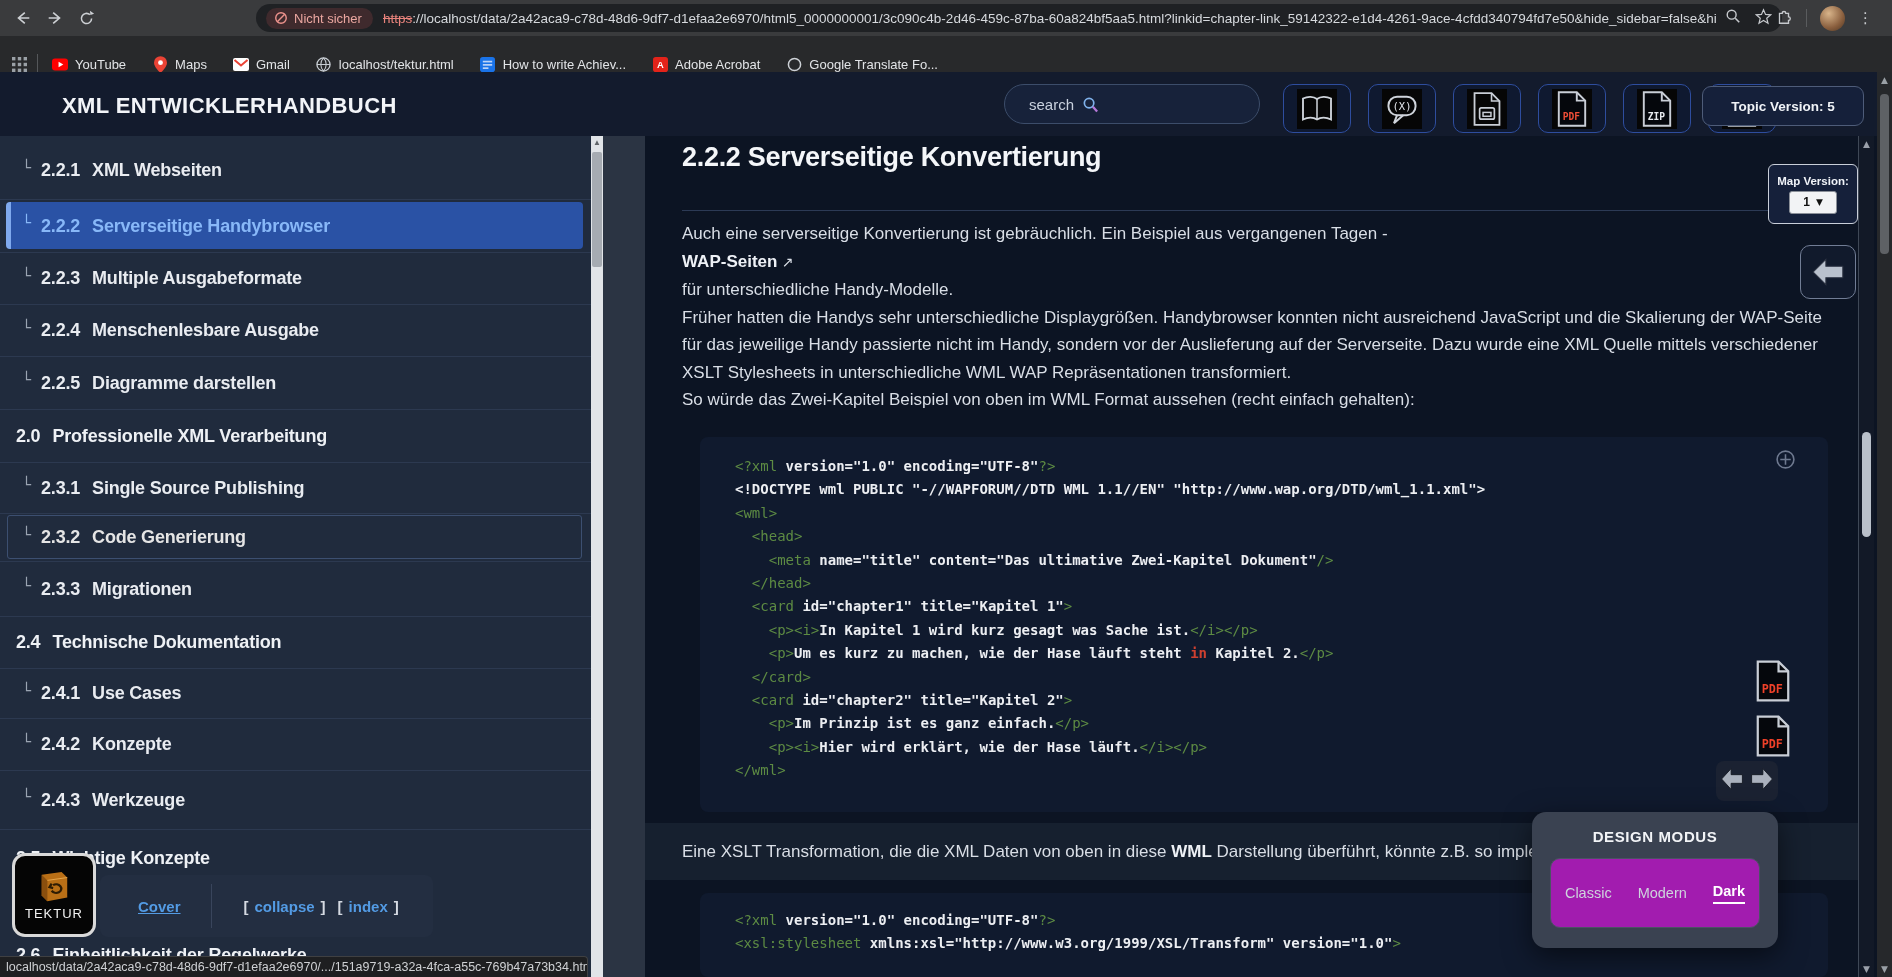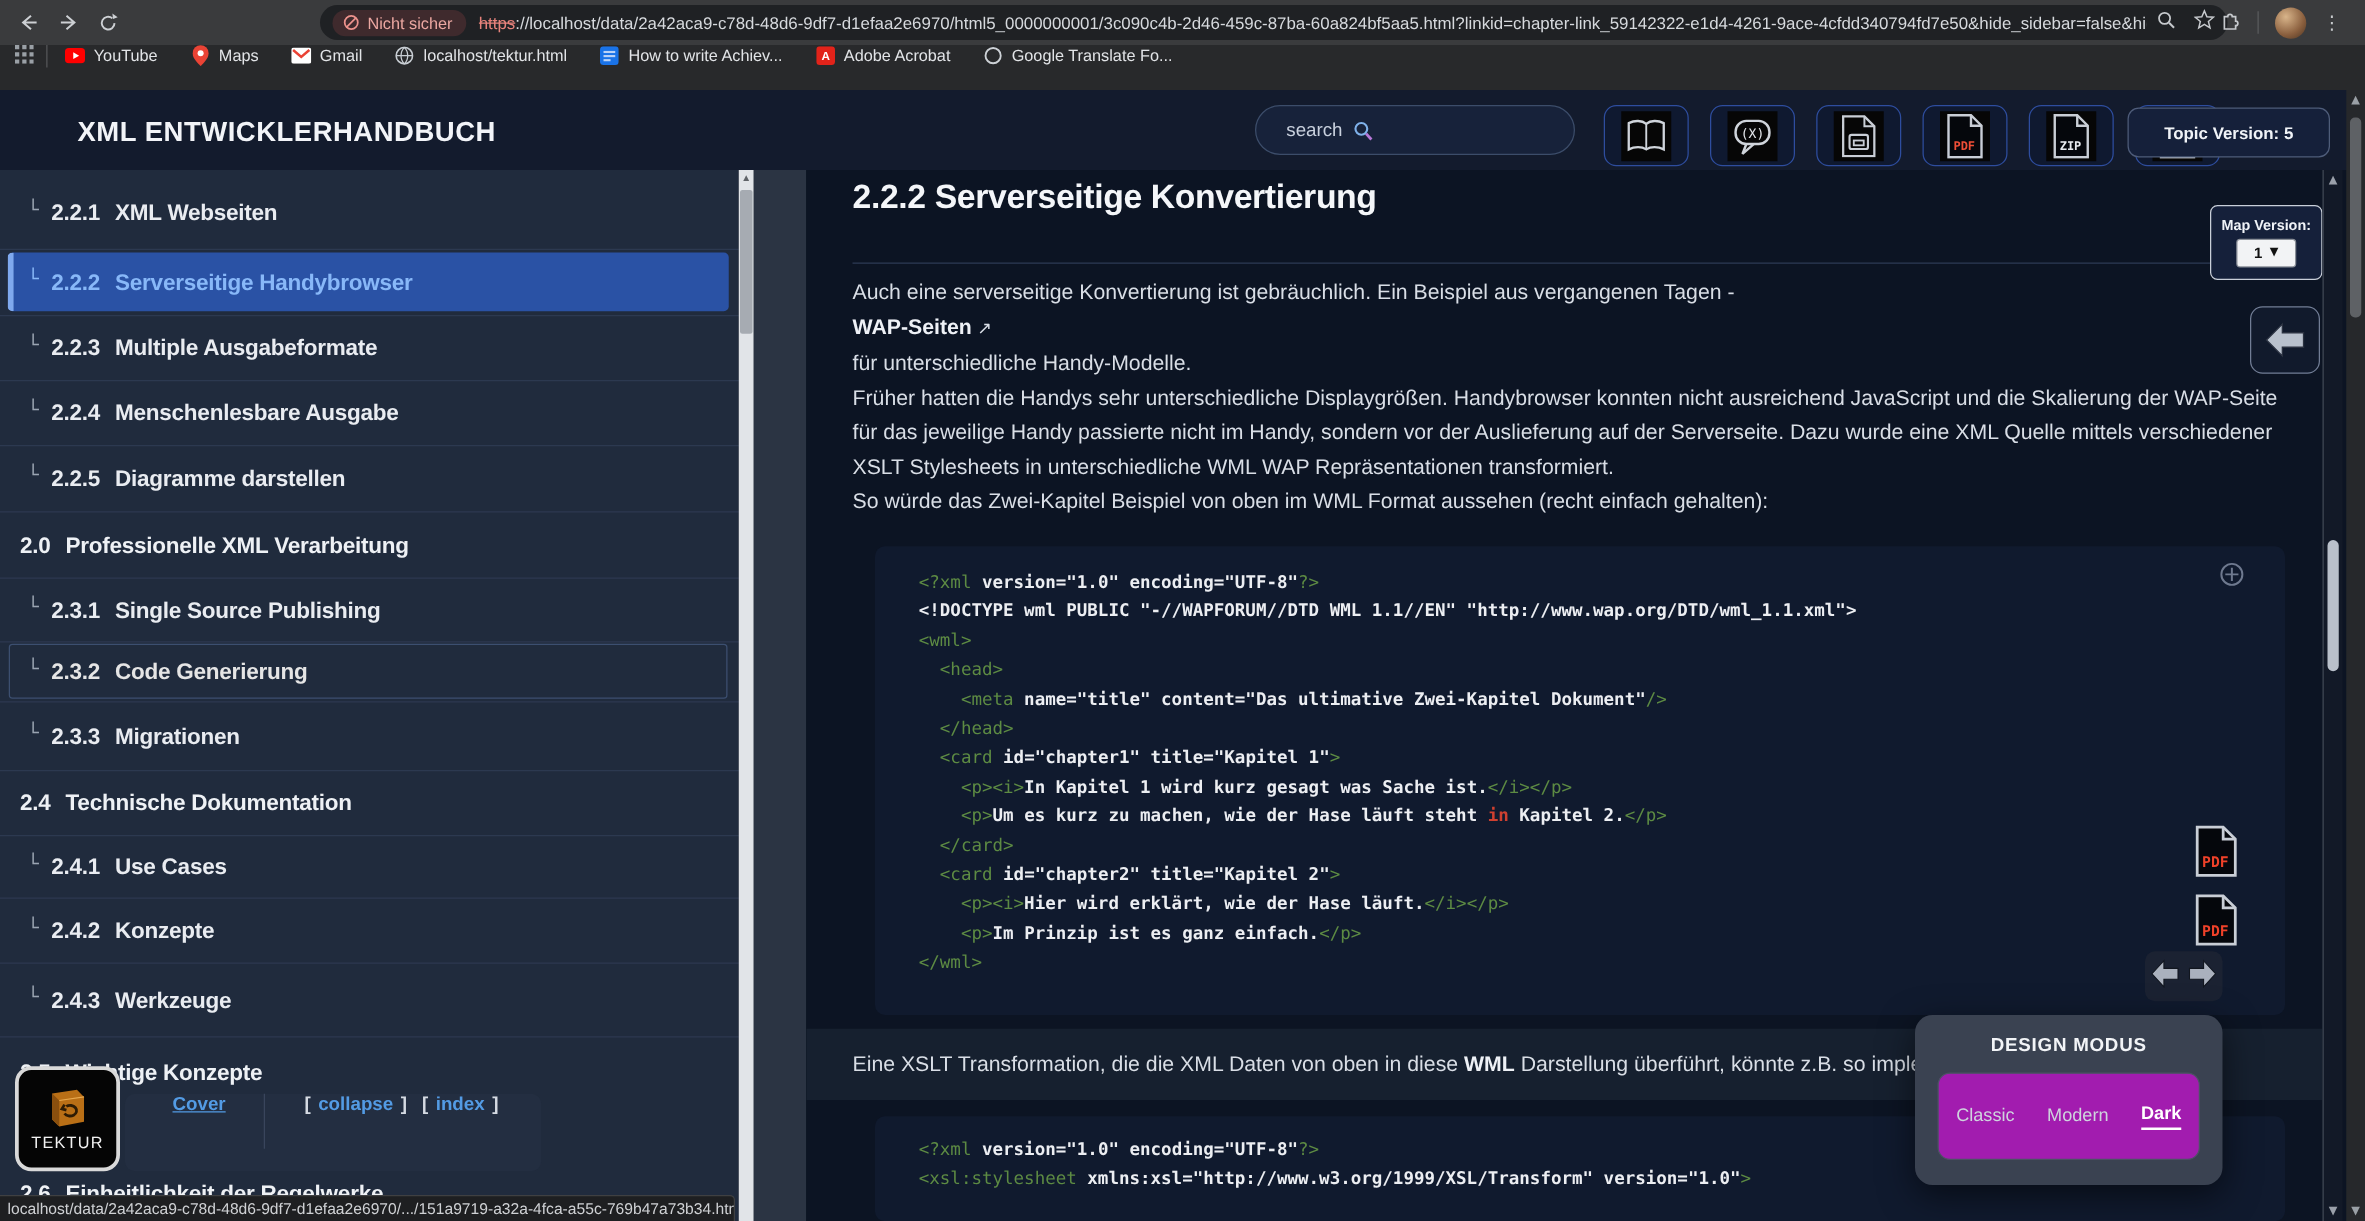--- a/index.html
+++ b/index.html
@@ -13,21 +13,21 @@
   .chip{display:flex;align-items:center;gap:6px;background:#3f2a2d;border-radius:12px;padding:3px 11px 3px 8px;
     color:#eba7a1;font-size:13px;white-space:nowrap;}
   .url{color:#d6d9dd;font-size:13.5px;margin-left:10px;white-space:nowrap;overflow:hidden;flex:1;}
   .url .https{color:#e8837c;text-decoration:line-through;}
   .ob-icons{display:flex;align-items:center;gap:14px;margin-left:8px;}
   .tb-right{position:absolute;right:18px;top:0;height:36px;display:flex;align-items:center;gap:13px;}
   .tb-sep{width:1px;height:18px;background:#5a5c5e;}
   .avatar{width:25px;height:25px;border-radius:50%;background:radial-gradient(circle at 35% 30%,#d8b48a,#8a5f3e 60%,#4a3категория);background:radial-gradient(circle at 35% 30%,#d8b48a,#8a5f3e 60%,#4a3322);}
   .dots{color:#c7cacd;font-size:15px;letter-spacing:1px;}
   
-  .bmbar{position:absolute;left:0;top:36px;width:1892px;height:36px;background:#28292b;display:flex;align-items:flex-start;
+  .bmbar{position:absolute;left:0;top:36px;width:1892px;height:36px;background:#28292b;display:flex;align-items:flex-end;
     color:#e2e4e7;font-size:13px;}
   .bm-apps{padding:0 10px 0 12px;display:flex;align-items:center;}
   .bm-sep{width:1px;height:18px;background:#55575a;margin-right:14px;}
   .bm-item{display:flex;align-items:center;gap:7px;margin-right:26px;white-space:nowrap;}
   .bi{width:16px;height:16px;flex:none;display:flex;align-items:center;justify-content:center;}
   
   .apphdr{position:absolute;left:0;top:72px;width:1892px;height:64px;background:#131b2d;}
   .apptitle{position:absolute;left:18px;top:21px;color:#f2f4f8;font-size:22px;font-weight:bold;letter-spacing:.4px;margin-left:44px;}
   .searchbox{position:absolute;left:1004px;top:12px;width:256px;height:40px;border:1px solid #3c4d6a;border-radius:20px;
     background:#17python;background:#17223a;display:flex;align-items:center;color:#c9d1de;font-size:15px;padding-left:24px;box-sizing:border-box;gap:8px;}
@@ -46,21 +46,21 @@
   .srow .lab{font-weight:bold;font-size:18px;color:#e9ecf1;letter-spacing:-.2px;}
   .srow.top{padding-left:16px;}
   .srow.top .num,.srow.top .lab{color:#eef1f5;}
   .sel-bg{position:absolute;left:6px;right:8px;top:2px;bottom:3px;background:#2a52a5;border-radius:4px;
     border-left:5px solid #7fa9ee;}
   .srow.selected .num,.srow.selected .lab{color:#88b8f8;position:relative;}
   .srow.selected .tick{color:#88b8f8;position:relative;}
   .out-bg{position:absolute;left:7px;right:9px;top:1px;bottom:2px;border:1px solid #3c4f70;border-radius:3px;}
   .srow.outlined .num,.srow.outlined .lab{color:#e5e5e5;position:relative;text-align:center;}
   .side-footer{position:absolute;left:100px;top:739px;width:333px;height:62px;background:#232e41;border-radius:8px;
-    display:flex;align-items:flex-start;z-index:4;font-size:15px;font-weight:bold;}
+    display:flex;align-items:center;z-index:4;font-size:15px;font-weight:bold;}
   .cover-link{color:#539be4;text-decoration:underline;margin-left:38px;}
   .vline{width:1px;height:44px;background:#39455c;margin:0 26px 0 30px;}
   .brkt{color:#d5dae2;margin:0 6px;}
   .bluelink{color:#539be4;}
   .logo{position:absolute;left:12px;top:717px;width:84px;height:84px;background:#050505;border:3px solid #d9d9d9;
     border-radius:13px;z-index:5;box-sizing:border-box;display:flex;flex-direction:column;align-items:center;justify-content:center;gap:2px;}
   .logo .lgtxt{color:#f2f2f2;font-size:13px;letter-spacing:1px;font-family:"Liberation Sans",sans-serif;}
   .side-scroll{position:absolute;left:591px;top:136px;width:12px;height:841px;background:#e1e4e8;}
   .ss-up{position:absolute;left:0;top:0;width:12px;height:14px;color:#5f6368;font-size:8px;text-align:center;line-height:14px;}
   .ss-thumb{position:absolute;left:1px;top:16px;width:10px;height:115px;background:#a6abb2;border-radius:2px;}
@@ -441,22 +441,22 @@
       <div class="code-line"><span class="c-at">&lt;!DOCTYPE wml PUBLIC "-//WAPFORUM//DTD WML 1.1//EN" "http://www.wap.org/DTD/wml_1.1.xml"&gt;</span></div>
       <div class="code-line"><span class="c-tg">&lt;wml&gt;</span></div>
       <div class="code-line"><span class="c-tg">  &lt;head&gt;</span></div>
       <div class="code-line"><span class="c-tg">    &lt;meta</span><span class="c-at"> name="title" content="Das ultimative Zwei-Kapitel Dokument"</span><span class="c-tg">/&gt;</span></div>
       <div class="code-line"><span class="c-tg">  &lt;/head&gt;</span></div>
       <div class="code-line"><span class="c-tg">  &lt;card</span><span class="c-at"> id="chapter1" title="Kapitel 1"</span><span class="c-tg">&gt;</span></div>
       <div class="code-line"><span class="c-tg">    &lt;p&gt;&lt;i&gt;</span><span class="c-at">In Kapitel 1 wird kurz gesagt was Sache ist.</span><span class="c-tg">&lt;/i&gt;&lt;/p&gt;</span></div>
       <div class="code-line"><span class="c-tg">    &lt;p&gt;</span><span class="c-at">Um es kurz zu machen, wie der Hase läuft steht </span><span class="c-hl">in</span><span class="c-at"> Kapitel 2.</span><span class="c-tg">&lt;/p&gt;</span></div>
       <div class="code-line"><span class="c-tg">  &lt;/card&gt;</span></div>
       <div class="code-line"><span class="c-tg">  &lt;card</span><span class="c-at"> id="chapter2" title="Kapitel 2"</span><span class="c-tg">&gt;</span></div>
+      <div class="code-line"><span class="c-tg">    &lt;p&gt;</span><span class="c-at">Im Prinzip ist es ganz einfach.</span><span class="c-tg">&lt;/p&gt;</span></div>
       <div class="code-line"><span class="c-tg">    &lt;p&gt;&lt;i&gt;</span><span class="c-at">Hier wird erklärt, wie der Hase läuft.</span><span class="c-tg">&lt;/i&gt;&lt;/p&gt;</span></div>
-      <div class="code-line"><span class="c-tg">    &lt;p&gt;</span><span class="c-at">Im Prinzip ist es ganz einfach.</span><span class="c-tg">&lt;/p&gt;</span></div>
       <div class="code-line"><span class="c-tg">&lt;/wml&gt;</span></div>
     </div>
 
   <div class="xsltband">
     <div class="xslt-text" id="xsltp"><span>Eine XSLT Transformation, die die XML Daten von oben in diese </span><b>WML</b><span> Darstellung überführt, könnte z.B. so implementiert werden:</span></div>
   </div>
 
   <div class="codeblock cb2" id="code2">
       <div class="code-line"><span class="c-tg">&lt;?xml</span><span class="c-at"> version="1.0" encoding="UTF-8"</span><span class="c-tg">?&gt;</span></div>
       <div class="code-line"><span class="c-tg">&lt;xsl:stylesheet</span><span class="c-at"> xmlns:xsl="http://www.w3.org/1999/XSL/Transform" version="1.0"</span><span class="c-tg">&gt;</span></div>

